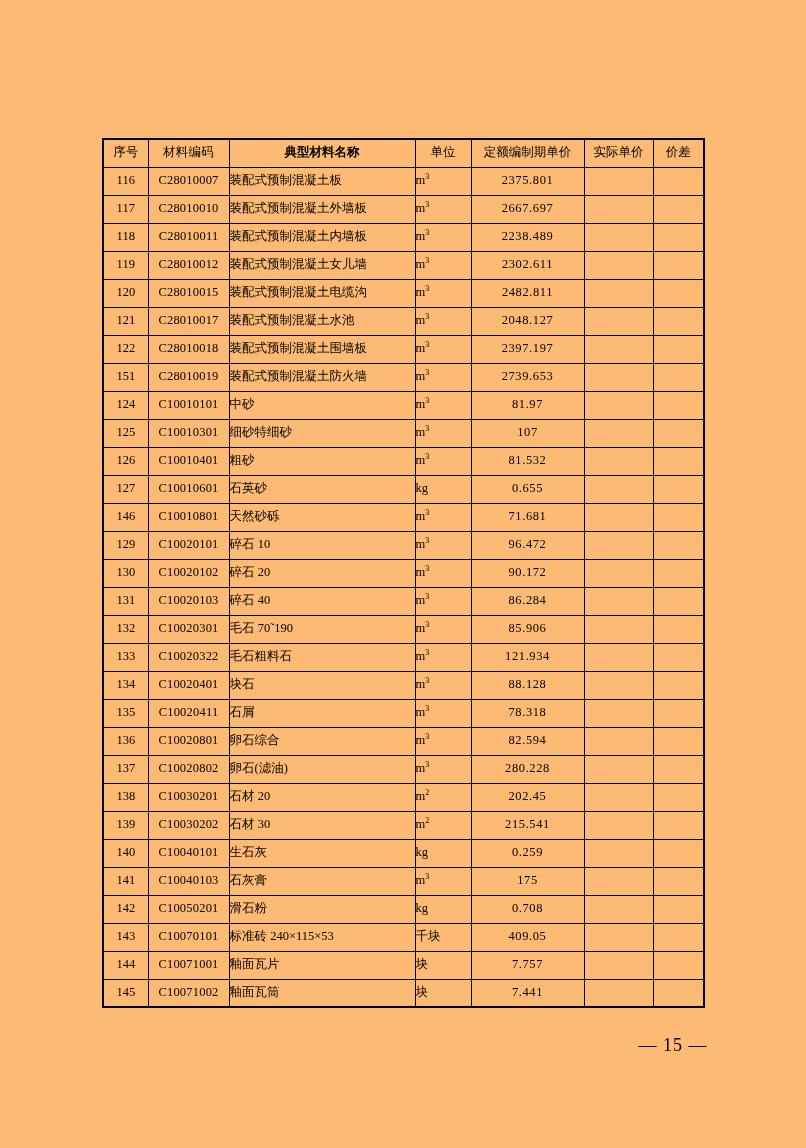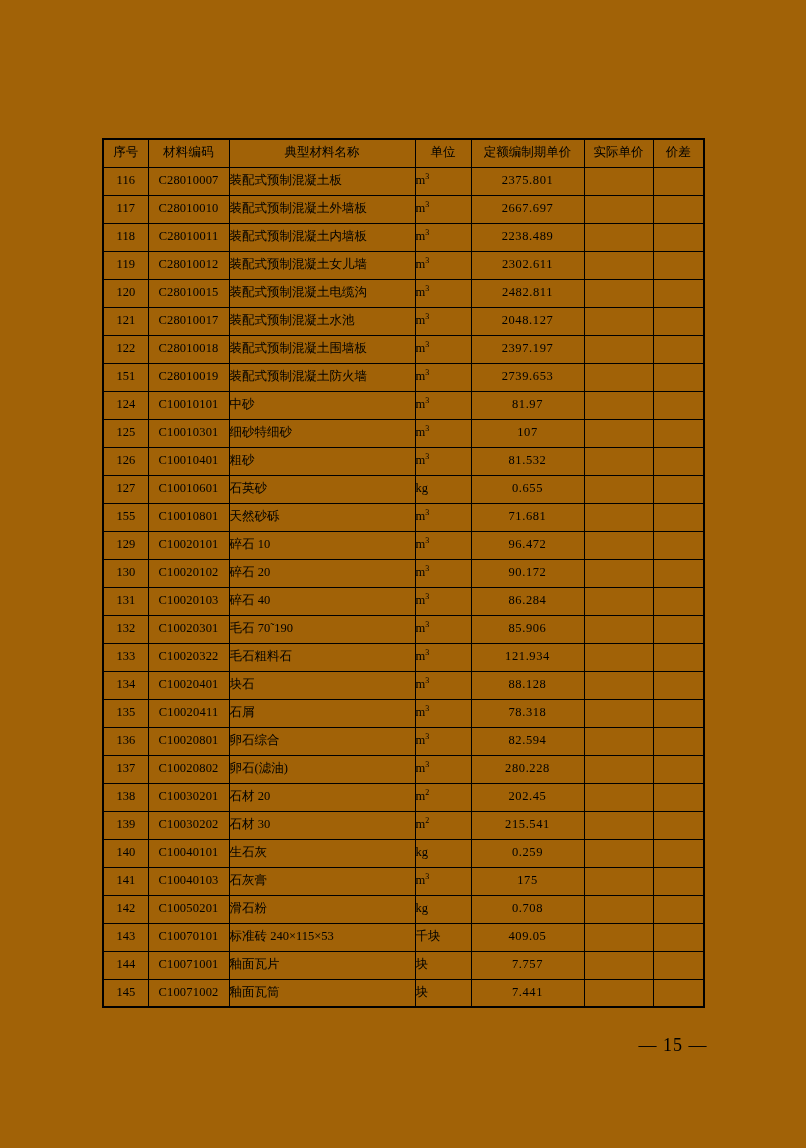--- a/index.html
+++ b/index.html
@@ -15,21 +15,21 @@
     color: #000000;
     overflow: hidden;
   }
 
   #page {
     position: absolute;
     left: 0;
     top: 0;
     width: 806px;
     height: 1148px;
-    background: #a16207;
+    background: #fdba74;
   }
 
   #materials-table {
     position: absolute;
     left: 102px;
     top: 138px;
     width: 602px;
     border-collapse: collapse;
     table-layout: fixed;
   }
@@ -106,21 +106,21 @@
 </head>
 <body>
 
 <div id="page">
 
   <table id="materials-table">
     <thead>
       <tr>
         <th class="c-seq">序号</th>
         <th class="c-code">材料编码</th>
-        <th class="c-name" style="text-align:center;padding-left:0;">典型材料名称</th>
+        <th class="c-name" style="text-align:center;padding-left:0;font-weight:bold;">典型材料名称</th>
         <th class="c-unit">单位</th>
         <th class="c-price">定额编制期单价</th>
         <th class="c-actual">实际单价</th>
         <th class="c-diff">价差</th>
       </tr>
     </thead>
     <tbody id="table-body">
         <tr>
           <td class="c-seq">116</td>
           <td class="c-code">C28010007</td>
@@ -223,21 +223,21 @@
         <tr>
           <td class="c-seq">127</td>
           <td class="c-code">C10010601</td>
           <td class="c-name">石英砂</td>
           <td class="c-unit">kg</td>
           <td class="c-price num">0.655</td>
           <td class="c-actual"></td>
           <td class="c-diff"></td>
         </tr>
         <tr>
-          <td class="c-seq">155</td>
+          <td class="c-seq">146</td>
           <td class="c-code">C10010801</td>
           <td class="c-name">天然砂砾</td>
           <td class="c-unit">m<span class="unit-sup">3</span></td>
           <td class="c-price num">71.681</td>
           <td class="c-actual"></td>
           <td class="c-diff"></td>
         </tr>
         <tr>
           <td class="c-seq">129</td>
           <td class="c-code">C10020101</td>

